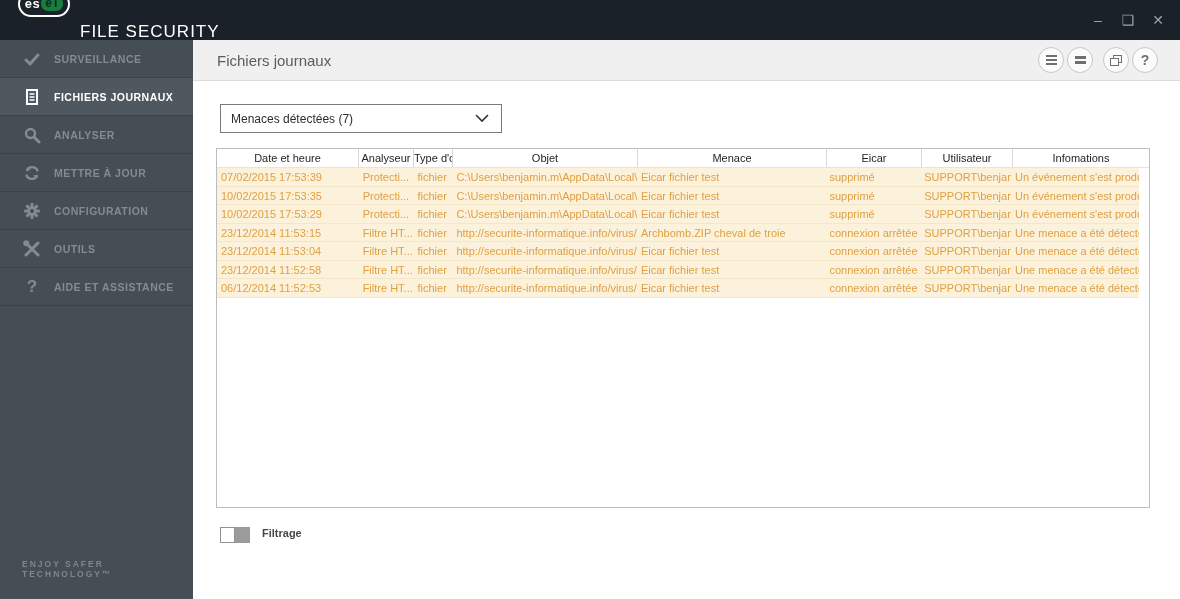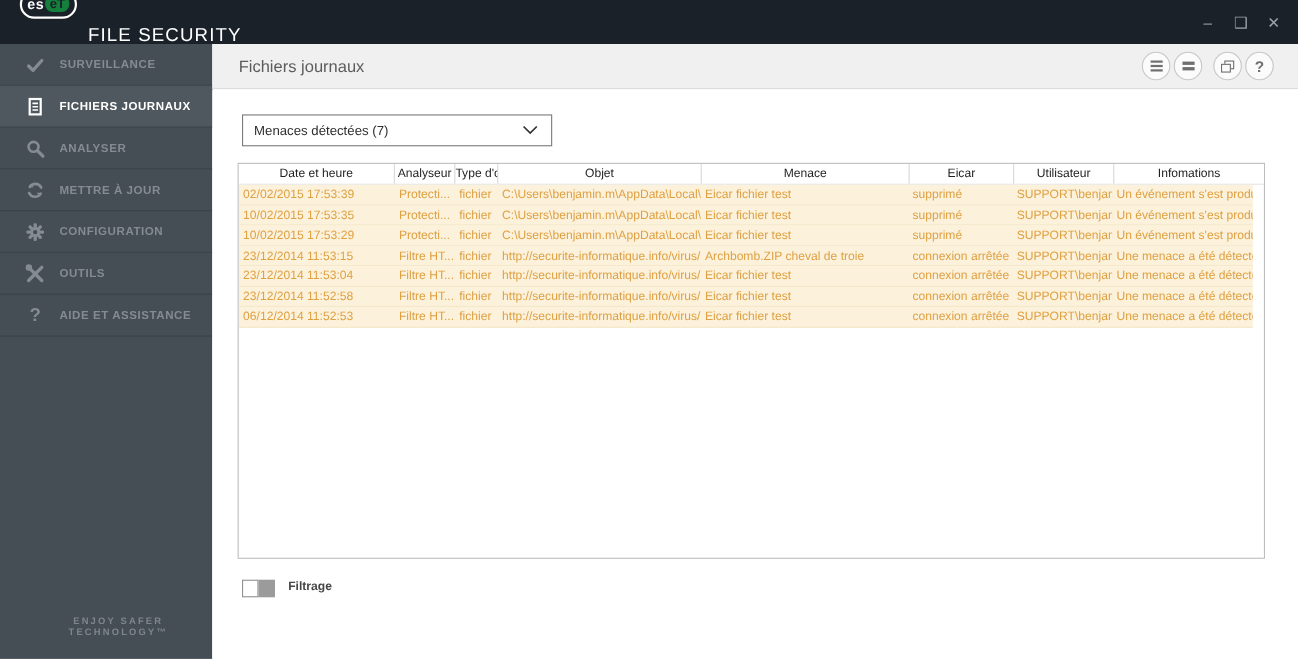--- a/index.html
+++ b/index.html
@@ -16,21 +16,21 @@
   .logo-et { background:#15803d; color:#1a2129; font-weight:bold; font-size:12px;
     border-radius:7px; padding:0 4px; line-height:15px; }
   .brand-text { margin-left:10px;margin-top:32px; }
   .brand-title { color:#fff; font-size:17px; letter-spacing:1px; font-weight:400; line-height:18px; }
   .brand-sub { color:#8d949b; font-size:7.5px; font-weight:bold; letter-spacing:1.2px; }
   .win-controls { position:absolute; right:14px; top:0; height:40px;
     display:flex; align-items:center; gap:14px; }
   .win-btn { color:#9aa1a7; font-size:14px; width:16px; text-align:center; cursor:default; line-height:14px; }
 
   
-  .sidebar { position:absolute; left:0; top:40px; width:193px; height:559px; background:#454d55;text-align:center; }
+  .sidebar { position:absolute; left:0; top:40px; width:193px; height:559px; background:#454d55; }
   .side-item { height:38px; display:flex; align-items:center;
     border-bottom:1px solid #3b424a; cursor:pointer; }
   .side-item .s-icon { width:20px; height:20px; margin-left:22px; flex:0 0 20px;
     display:flex; align-items:center; justify-content:center; }
   .side-item .s-label { margin-left:12px; color:#848b92; font-size:10.5px;
     letter-spacing:.5px; font-weight:bold; }
   .side-item svg { stroke:#848b92; fill:none; }
   .side-item .q-glyph { color:#848b92; font-size:17px; font-weight:bold; }
   .side-item.active { background:#50585f; }
   .side-item.active .s-label { color:#fff; }
@@ -222,21 +222,21 @@
       <div class="hcell col1">Analyseur</div>
       <div class="hcell col2">Type d'o...</div>
       <div class="hcell col3">Objet</div>
       <div class="hcell col4">Menace</div>
       <div class="hcell col5">Eicar</div>
       <div class="hcell col6">Utilisateur</div>
       <div class="hcell col7">Infomations</div>
     </div>
     <div class="t-body">
         <div class="t-row">
-      <div class="cell col0">02/02/2015 17:53:39</div>
+      <div class="cell col0">07/02/2015 17:53:39</div>
       <div class="cell col1">Protecti...</div>
       <div class="cell col2">fichier</div>
       <div class="cell col3">C:\Users\benjamin.m\AppData\Local\Mi...</div>
       <div class="cell col4">Eicar fichier test</div>
       <div class="cell col5">supprimé</div>
       <div class="cell col6">SUPPORT\benjami...</div>
       <div class="cell col7">Un événement s'est produit su...</div>
     </div>
         <div class="t-row">
       <div class="cell col0">10/02/2015 17:53:35</div>

